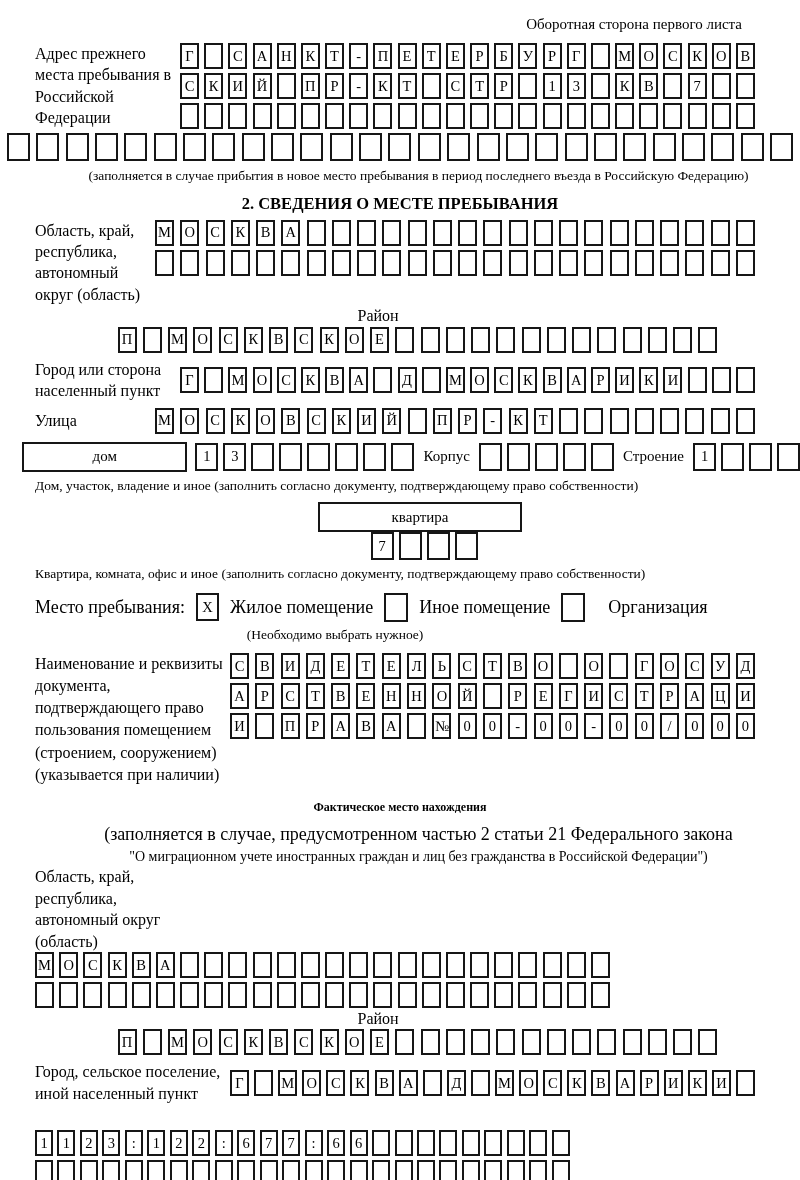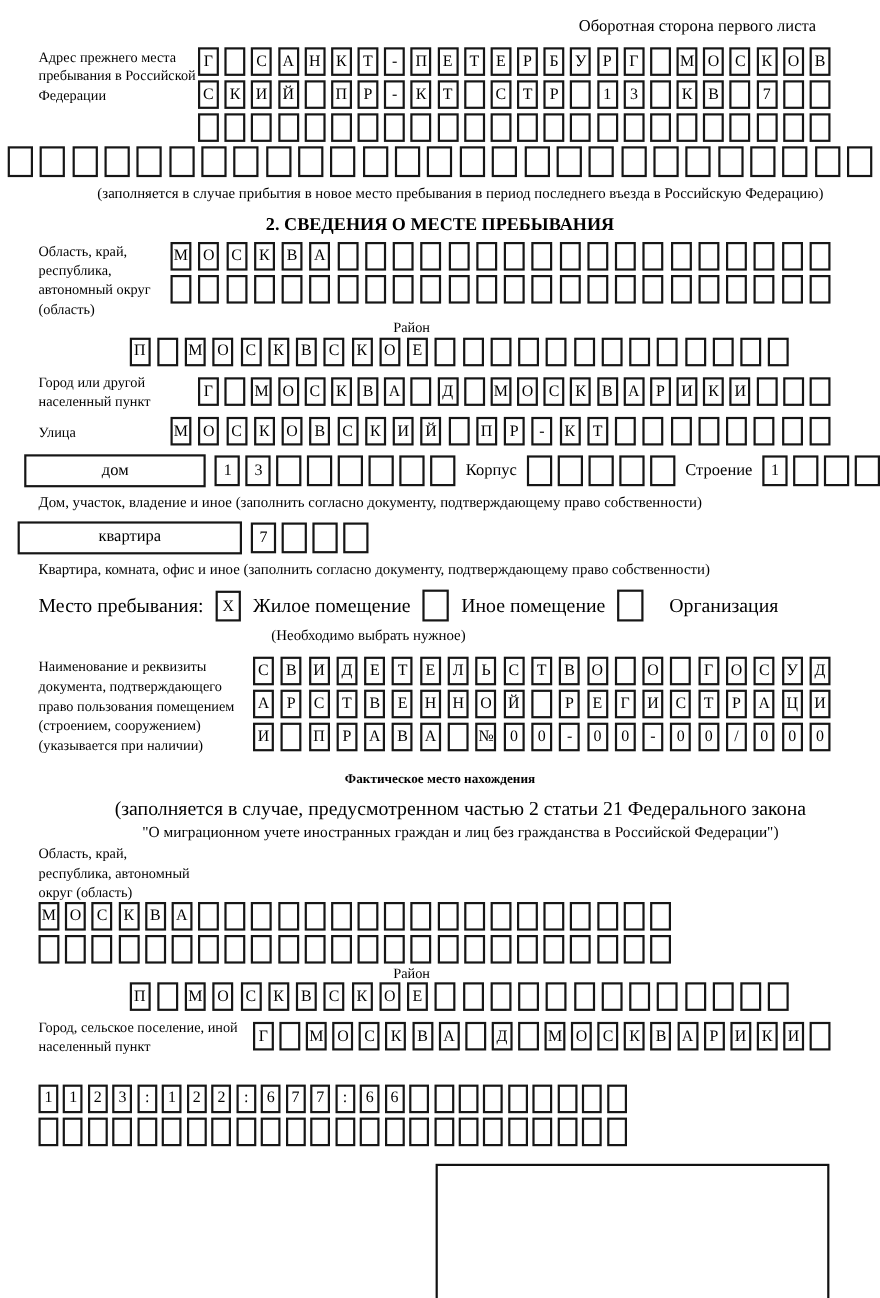--- a/index.html
+++ b/index.html
@@ -10,21 +10,21 @@
   }
   .page{width:800px;padding-top:16px;box-sizing:border-box;}
 
   .header-note{
     text-align:right;margin-right:58px;font-size:15px;
   }
 
   
   .frow{display:flex;margin-left:35px;align-items:flex-start;}
   .frow.vcenter{align-items:center;}
-  .label{font-size:13px;line-height:1.34;box-sizing:border-box;}
+  .label{font-size:16px;line-height:1.34;box-sizing:border-box;}
   .lw145{width:145px;}
   .lw120{width:120px;}
   .lw195{width:195px;}
   .lw185{width:185px;}
 
   .rowstack > .cells{margin-bottom:4px;}
   .rowstack > .cells:last-child{margin-bottom:0;}
 
   .cells{display:flex;justify-content:space-between;}
   .cell{
@@ -289,21 +289,21 @@
         <span class="cell"></span>
         <span class="cell"></span>
         <span class="cell"></span>
         <span class="cell"></span>
         <span class="cell"></span>
         <span class="cell"></span>
       </div>
   </div>
 
   <div class="frow vcenter mt6">
-    <div class="label lw145">Город или другой населенный пункт</div>
+    <div class="label lw145">Город или сторона населенный пункт</div>
     <div class="cells w575">
         <span class="cell">Г</span>
         <span class="cell"></span>
         <span class="cell">М</span>
         <span class="cell">О</span>
         <span class="cell">С</span>
         <span class="cell">К</span>
         <span class="cell">В</span>
         <span class="cell">А</span>
         <span class="cell"></span>
@@ -378,21 +378,21 @@
     <span class="inline-lbl">Строение</span>
     <div class="cells-gap">
         <span class="cell">1</span>
         <span class="cell"></span>
         <span class="cell"></span>
         <span class="cell"></span>
       </div>
   </div>
   <div class="caption small-cap">Дом, участок, владение и иное (заполнить согласно документу, подтверждающему право собственности)</div>
 
-  <div class="houserow" style="margin-left:16px;">
+  <div class="houserow" style="margin-left:40px;flex-direction:column;">
     <div class="widebox wb-apt">квартира</div>
     <div class="cells-gap" style="margin-left:8px;">
         <span class="cell">7</span>
         <span class="cell"></span>
         <span class="cell"></span>
         <span class="cell"></span>
       </div>
   </div>
   <div class="caption small-cap">Квартира, комната, офис и иное (заполнить согласно документу, подтверждающему право собственности)</div>
 

